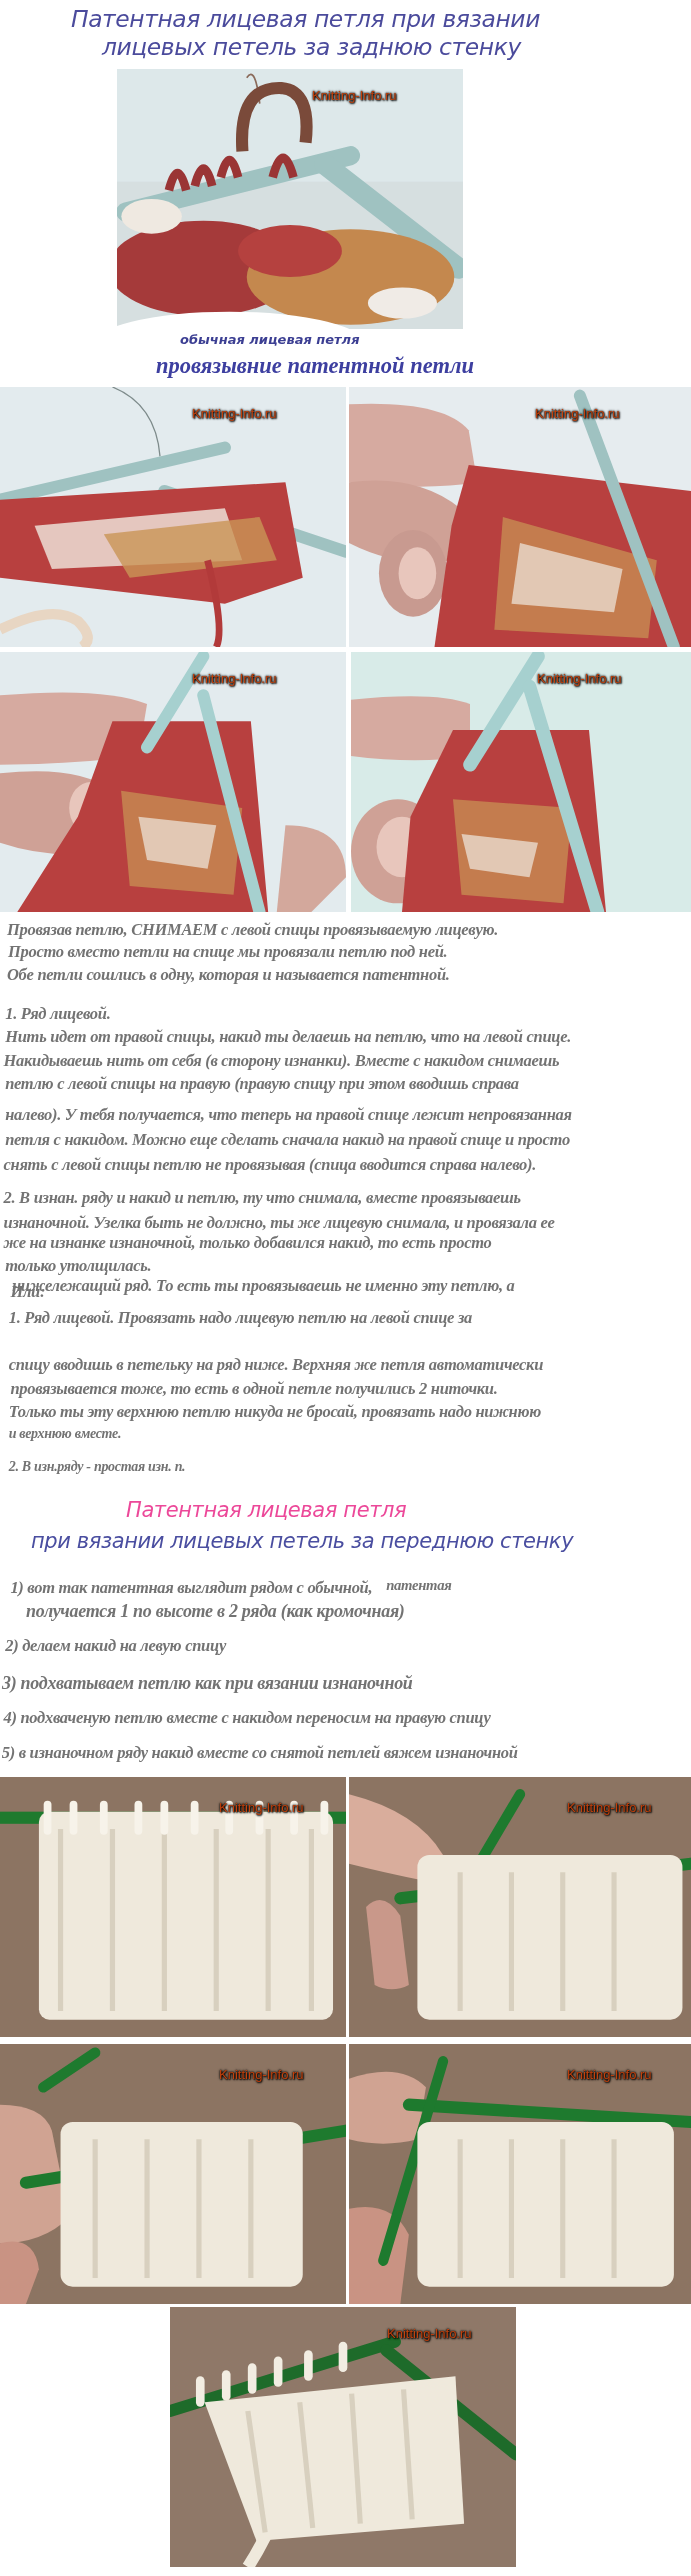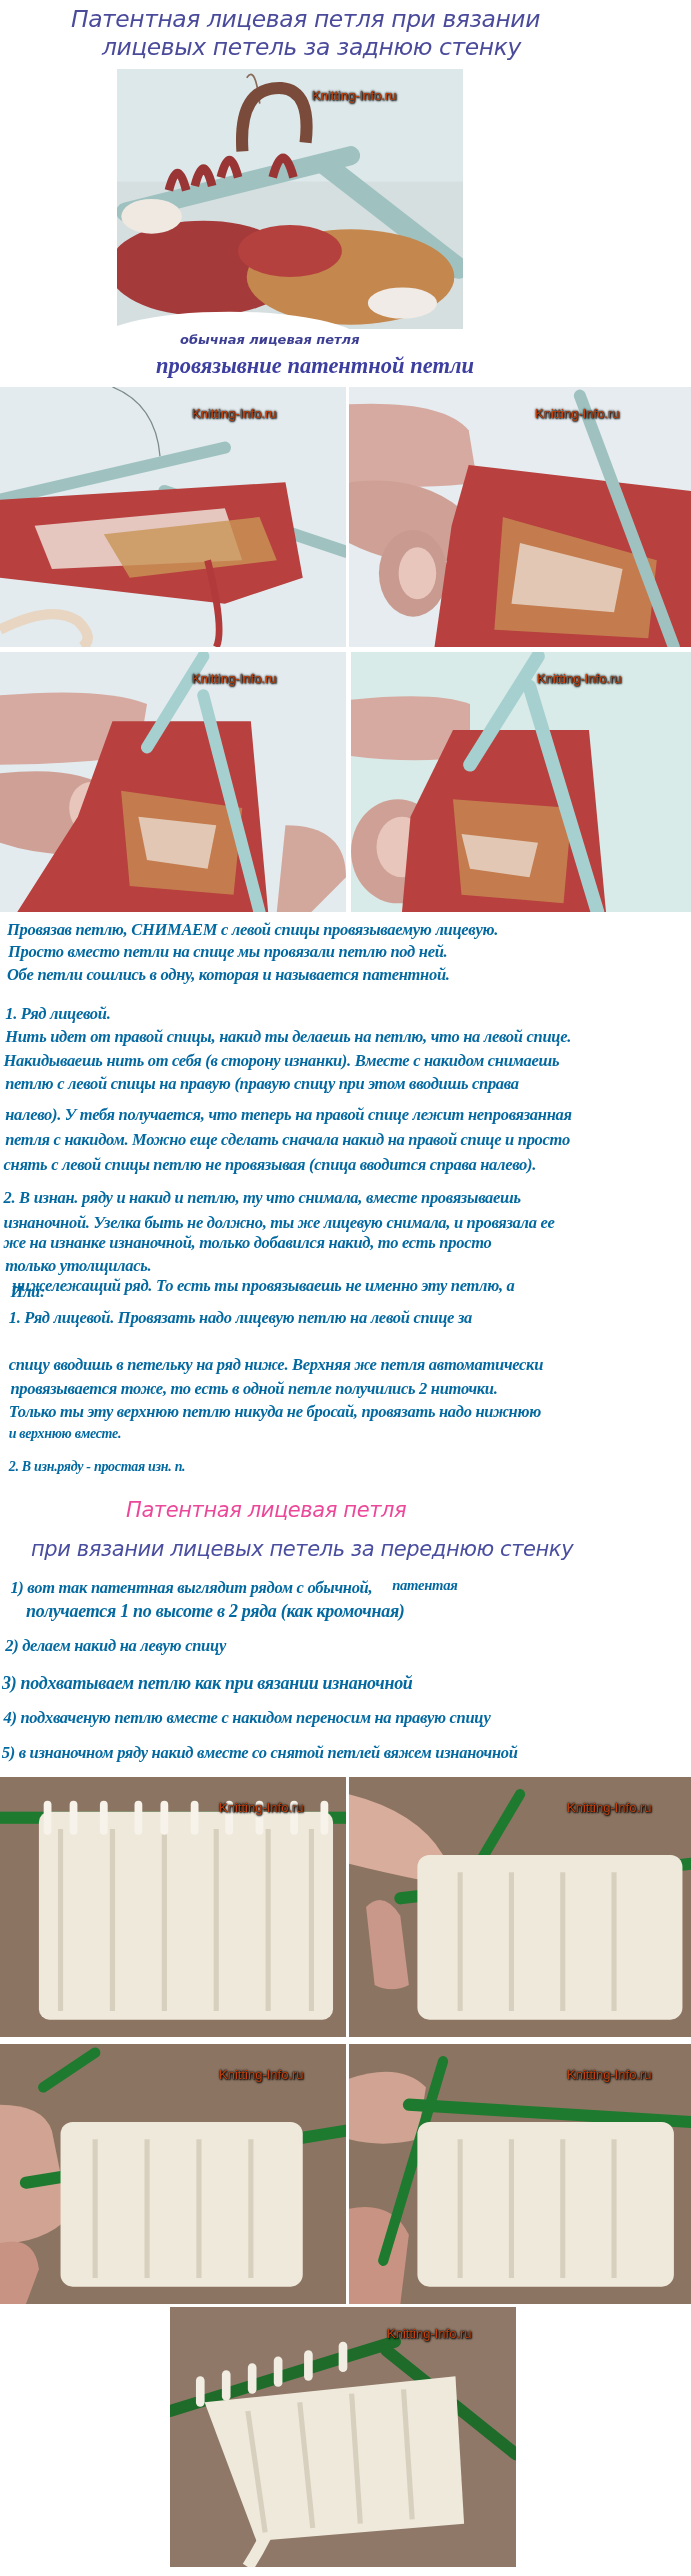--- a/index.html
+++ b/index.html
@@ -1,19 +1,19 @@
 <!DOCTYPE html>
 <html style="font-size:14px"><head>
 <meta charset="utf-8">
 <style>
   html, body { margin: 0; padding: 0; background: #ffffff; }
   body { width: 691px; height: 2576px; position: relative; overflow: hidden; font-family: "DejaVu Sans", sans-serif; }
   .abs { position: absolute; }
   .title-sans { color: #4b4b9c; font-family: "DejaVu Sans", sans-serif; font-style: italic; font-weight: normal; letter-spacing: -0.4px; }
-  .serif-blue { color: #0369a1; font-family: "Liberation Serif", serif; font-style: italic; font-weight: bold; letter-spacing: -0.3px; }
+  .serif-blue { color: #737373; font-family: "Liberation Serif", serif; font-style: italic; font-weight: bold; letter-spacing: -0.3px; }
   .caption-bold { color: #3c3f93; font-family: "DejaVu Sans", sans-serif; font-style: italic; font-weight: bold; }
   .subtitle-serif { color: #3d3fa0; font-family: "Liberation Serif", serif; font-style: italic; font-weight: bold; }
   .photo { position: absolute; overflow: hidden; }
   .photo .wm { position: absolute; color: #c2410c; font-family: "Liberation Sans", sans-serif; font-size: 13px; text-shadow: 0 0 2.6px #000, 0 0 1.7px #000, 0.9px 0.9px 1.7px #000; white-space: nowrap; }
   .photo svg { position: absolute; left: 0; top: 0; width: 100%; height: 100%; }
   .line { white-space: nowrap; }
 </style>
 </head>
 <body>
 
@@ -120,25 +120,25 @@
 <div class="abs serif-blue line" style="left:10.4px;top:1282px;font-size:16.5px;">Или:</div>
 <div class="abs serif-blue line" style="left:8.7px;top:1308px;font-size:16.5px;">1. Ряд лицевой. Провязать надо лицевую петлю на левой спице за</div>
 <div class="abs serif-blue line" style="left:12px;top:1276px;font-size:16.5px;font-style:italic;">нижележащий ряд. То есть ты  провязываешь не именно эту петлю, а</div>
 <div class="abs serif-blue line" style="left:8.7px;top:1355px;font-size:16.5px;">спицу вводишь  в петельку на ряд ниже. Верхняя же петля автоматически</div>
 <div class="abs serif-blue line" style="left:10.4px;top:1379px;font-size:16.5px;">провязывается тоже, то есть в  одной петле получились 2 ниточки.</div>
 <div class="abs serif-blue line" style="left:8.7px;top:1402px;font-size:16.5px;">Только ты эту  верхнюю петлю никуда не бросай, провязать надо нижнюю</div>
 <div class="abs serif-blue line" style="left:8.7px;top:1426px;font-size:14px;">и верхнюю вместе.</div>
 <div class="abs serif-blue line" style="left:8.7px;top:1459px;font-size:14px;">2. В изн.ряду - простая изн. п.</div>
 
 <div class="abs title-sans line" style="left:126px;top:1498px;font-size:21px;color:#ec4899;">Патентная лицевая петля</div>
-<div class="abs title-sans line" style="left:31px;top:1529px;font-size:21px;color:#4a4ea0;margin-top:8px;">при вязании лицевых петель за переднюю стенку</div>
+<div class="abs title-sans line" style="left:31px;top:1529px;font-size:21px;color:#4a4ea0;">при вязании лицевых петель за переднюю стенку</div>
 
 <div class="abs serif-blue line" style="left:10.4px;top:1578px;font-size:16.5px;">
   <span>1) вот так патентная выглядит рядом с обычной,</span>
-  <span style="font-size:14.7px;position:relative;top:-2.6px;margin-left:16px;">патентая</span>
+  <span style="font-size:14.7px;position:relative;top:-2.6px;margin-left:10px;">патентая</span>
 </div>
 <div class="abs serif-blue line" style="left:26px;top:1601px;font-size:18px;">получается 1 по  высоте в 2 ряда (как кромочная)</div>
 <div class="abs serif-blue line" style="left:5.2px;top:1636px;font-size:16.5px;">2) делаем накид на левую спицу</div>
 <div class="abs serif-blue line" style="left:2px;top:1673px;font-size:18px;">3) подхватываем петлю как при вязании  изнаночной</div>
 <div class="abs serif-blue line" style="left:3.5px;top:1708px;font-size:16.5px;">4) подхваченую петлю вместе с накидом  переносим на правую спицу</div>
 <div class="abs serif-blue line" style="left:1.7px;top:1743px;font-size:16.5px;">5) в изнаночном ряду накид вместе со снятой петлей вяжем изнаночной</div>
 
 <div class="photo" style="left:0;top:1777px;width:346px;height:260px;">
   <svg viewBox="0 0 400 300" preserveAspectRatio="none">
     <rect width="400" height="300" fill="#8c7462"></rect>

